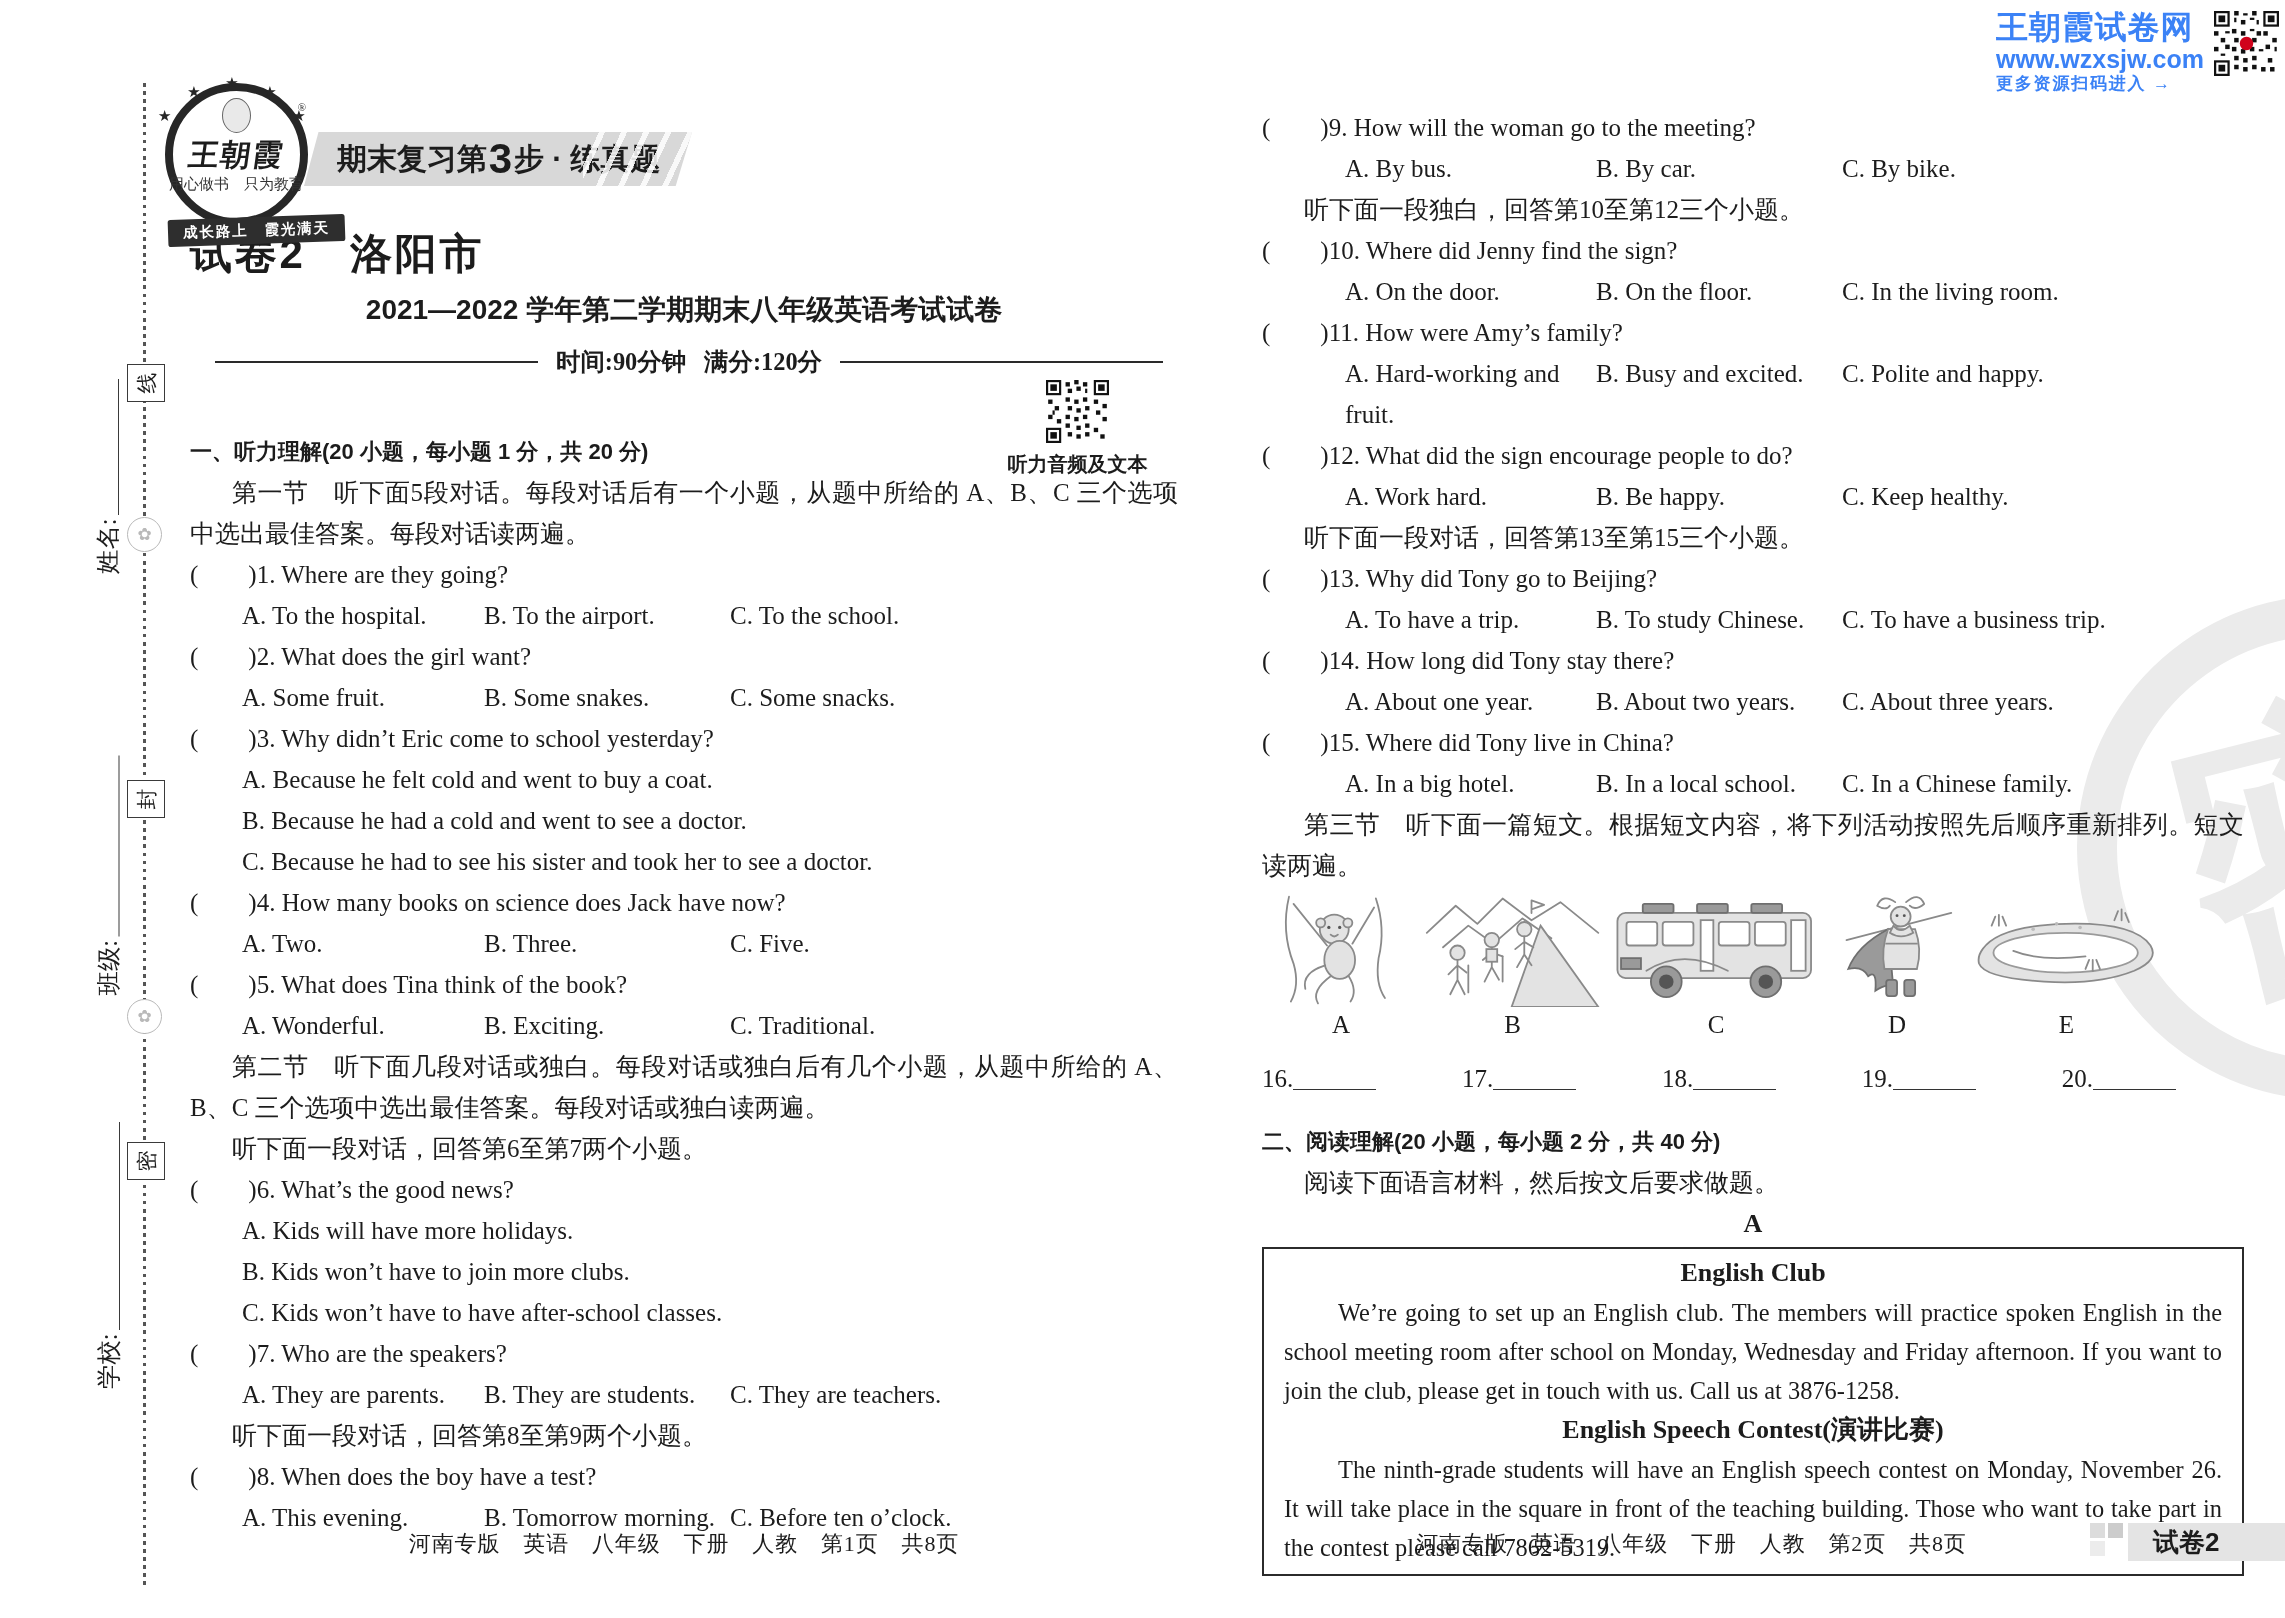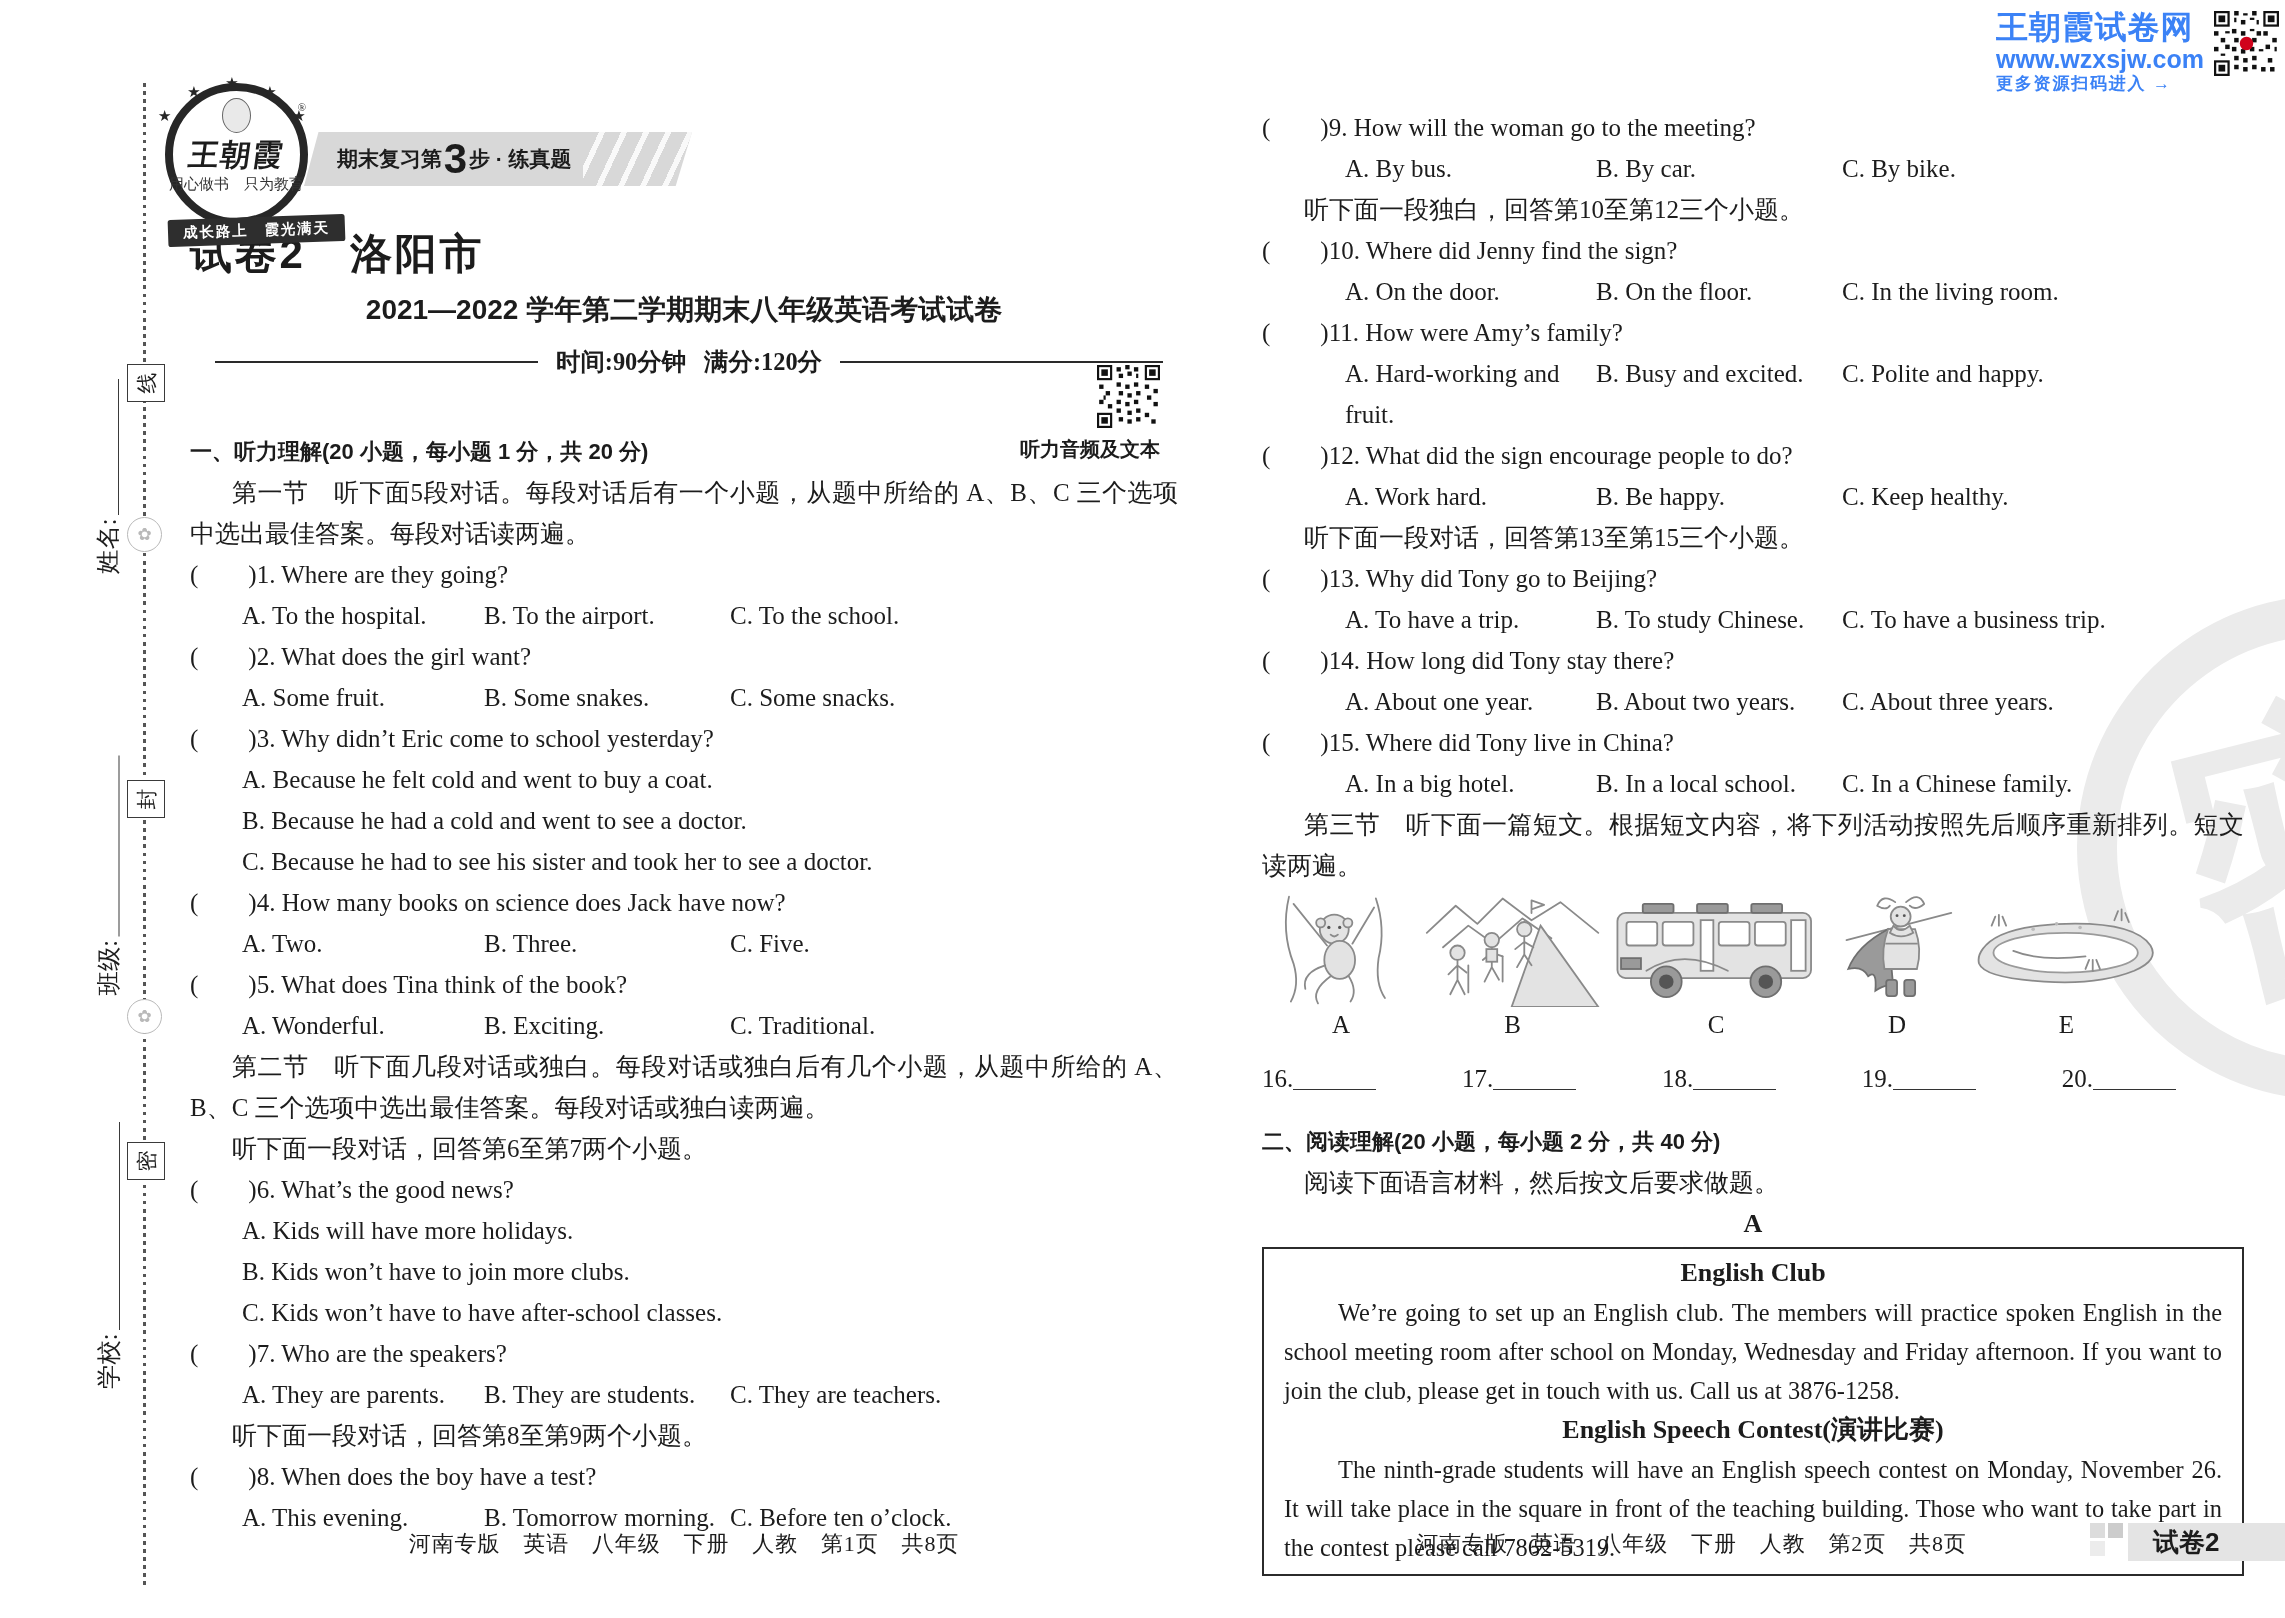--- a/index.html
+++ b/index.html
@@ -31,37 +31,37 @@
   .badge .btag{position:absolute;left:0;top:92px;width:100%;text-align:center;font-size:15px;color:#333;}
   .badge .reg{position:absolute;right:1.8px;top:18px;font-size:11px;color:#272727;}
   .ribbon{left:168px;top:217px;width:177px;height:27px;background:#2e2e2e;color:#fff;
           display:flex;align-items:center;justify-content:center;letter-spacing:1.8px;
           font-weight:700;font-size:14.5px;border-radius:2.7px;transform:rotate(-2deg);z-index:5;}
   .banner{left:304px;top:132px;width:355px;height:54px;background:#d8d8d8;
           clip-path:polygon(14.5px 0,100% 0,calc(100% - 16.3px) 100%,0 100%);
           display:flex;align-items:baseline;padding-left:33px;z-index:3;}
   .banner:after{content:"";position:absolute;right:0;top:0;width:109px;height:100%;
           background:repeating-linear-gradient(115deg,transparent 0 14.5px,rgba(255,255,255,.85) 14.5px 20px);}
-  .banner .t1{font-weight:700;font-size:21px;align-self:center;}
+  .banner .t1{font-weight:700;font-size:30px;align-self:center;}
   .banner .t3{font-weight:700;font-size:42px;line-height:1;align-self:center;margin:0 1.8px;}
 
   
   .site{left:1996px;top:9px;width:215px;color:#3b82f6;font-weight:700;}
   .site .l1{font-size:32px;letter-spacing:0.9px;line-height:36px;}
   .site .l2{font-size:25px;line-height:28px;}
   .site .l3{font-size:17px;letter-spacing:1.8px;line-height:22.6px;}
   .qr{display:inline-block;}
 
   
   .title1{left:190px;top:226px;width:988px;font-weight:800;font-size:42px;letter-spacing:2.7px;}
   .title2{left:190px;top:291px;width:988px;text-align:center;font-weight:700;font-size:28px;}
   .meta{left:215px;top:346px;width:948px;display:flex;align-items:center;gap:18px;
         font-weight:700;font-size:24.4px;}
   .meta .line{flex:1;height:1.8px;background:#2a2a2a;}
-  .lqr{left:995px;top:365px;width:165px;text-align:right;z-index:2;}
+  .lqr{left:995px;top:380px;width:165px;text-align:center;z-index:2;}
   .lqr .cap{font-weight:700;font-size:20px;margin-top:3.6px;}
 
   
   .col{z-index:2;font-size:25px;line-height:41px;}
   .col-left{left:190px;top:431px;width:988px;}
   .col-right{left:1262px;top:107px;width:982px;}
   .sec-h{font-family:"Liberation Sans","DejaVu Sans",sans-serif;font-weight:700;font-size:22px;}
   .para{text-align:justify;text-indent:42px;}
   .interlude{text-indent:42px;}
   .opts{display:flex;padding-left:52px;}

